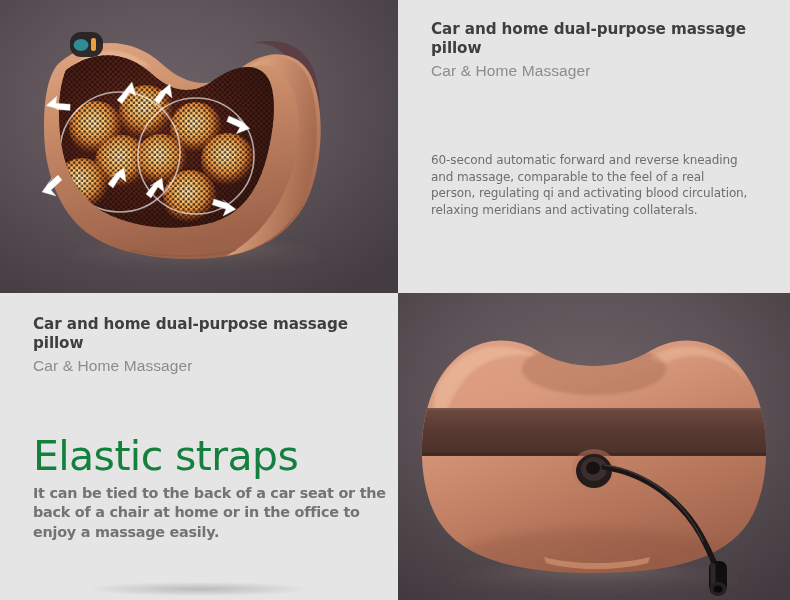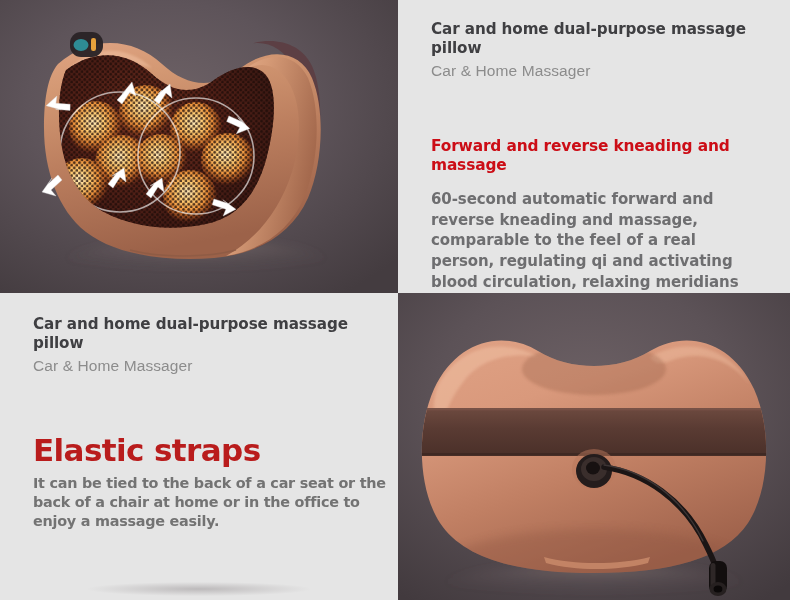--- a/index.html
+++ b/index.html
@@ -39,25 +39,25 @@
   .head-sub {
     font-family:"Liberation Sans", sans-serif;
     font-size:15.5px; font-weight:400; color:#8c8c8c;
     line-height:1.3; margin-top:2px; letter-spacing:0.1px;
   }
   .redline {
     font-size:15.4px; font-weight:bold; color:#cc0d16;
     letter-spacing:-0.15px; line-height:1.2;
   }
   .redbig {
-    font-size:31px; font-weight:bold; color:#b91c1c;
+    font-size:41px; font-weight:normal; color:#15803d;
     letter-spacing:-0.6px; line-height:1.08;
   }
   .body-sm {
-    font-size:15px; font-weight:bold; color:#6e6e70;
+    font-size:12px; font-weight:normal; color:#6e6e70;
     line-height:1.38; letter-spacing:-0.1px; max-width:320px;
   }
   .body-lg {
     font-size:14.4px; font-weight:bold; color:#737373;
     line-height:1.33; letter-spacing:-0.25px; max-width:360px;
   }
   .gap-a { height:56px; }
   .gap-b { height:15px; }
   .gap-c { height:58px; }
   .gap-d { height:6px; }
@@ -191,21 +191,20 @@
       </g>
 
       <path d="M130 250 C 160 258, 206 258, 236 250" fill="none" stroke="#8a5a44" stroke-width="1.6" opacity="0.7"></path>
     </svg>
   </div>
 
   <div class="panel textpanel tp-tr">
     <div class="head-title">Car and home dual-purpose massage pillow</div>
     <div class="head-sub">Car &amp; Home Massager</div>
     <div class="gap-a"></div>
-    <div class="redline">Forward and reverse kneading and massage</div>
     <div class="gap-b"></div>
     <div class="body-sm">60-second automatic forward and reverse kneading and massage, comparable to the feel of a real person, regulating qi and activating blood circulation, relaxing meridians and activating collaterals.</div>
   </div>
 
   <div class="panel textpanel tp-bl">
     <div class="head-title">Car and home dual-purpose massage pillow</div>
     <div class="head-sub">Car &amp; Home Massager</div>
     <div class="gap-c"></div>
     <div class="redbig">Elastic straps</div>
     <div class="gap-d"></div>

